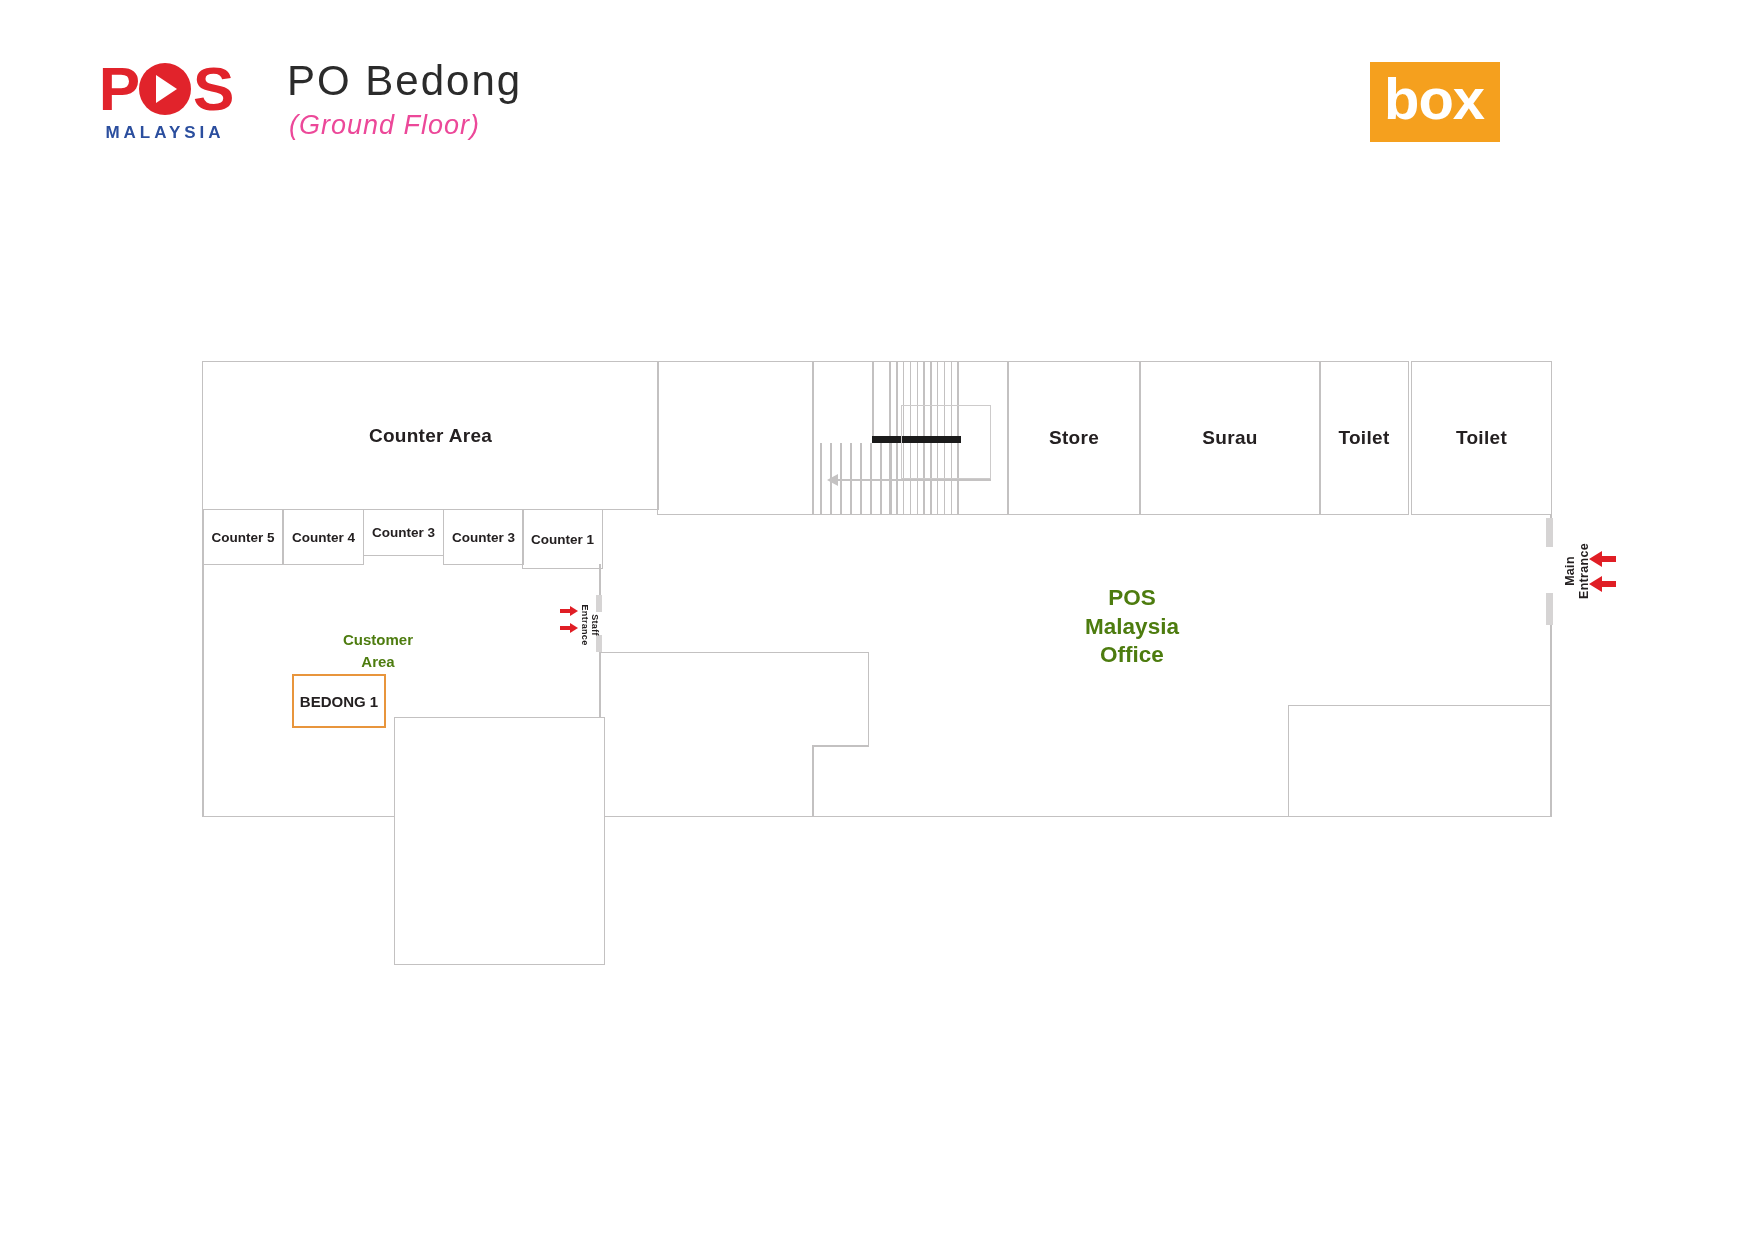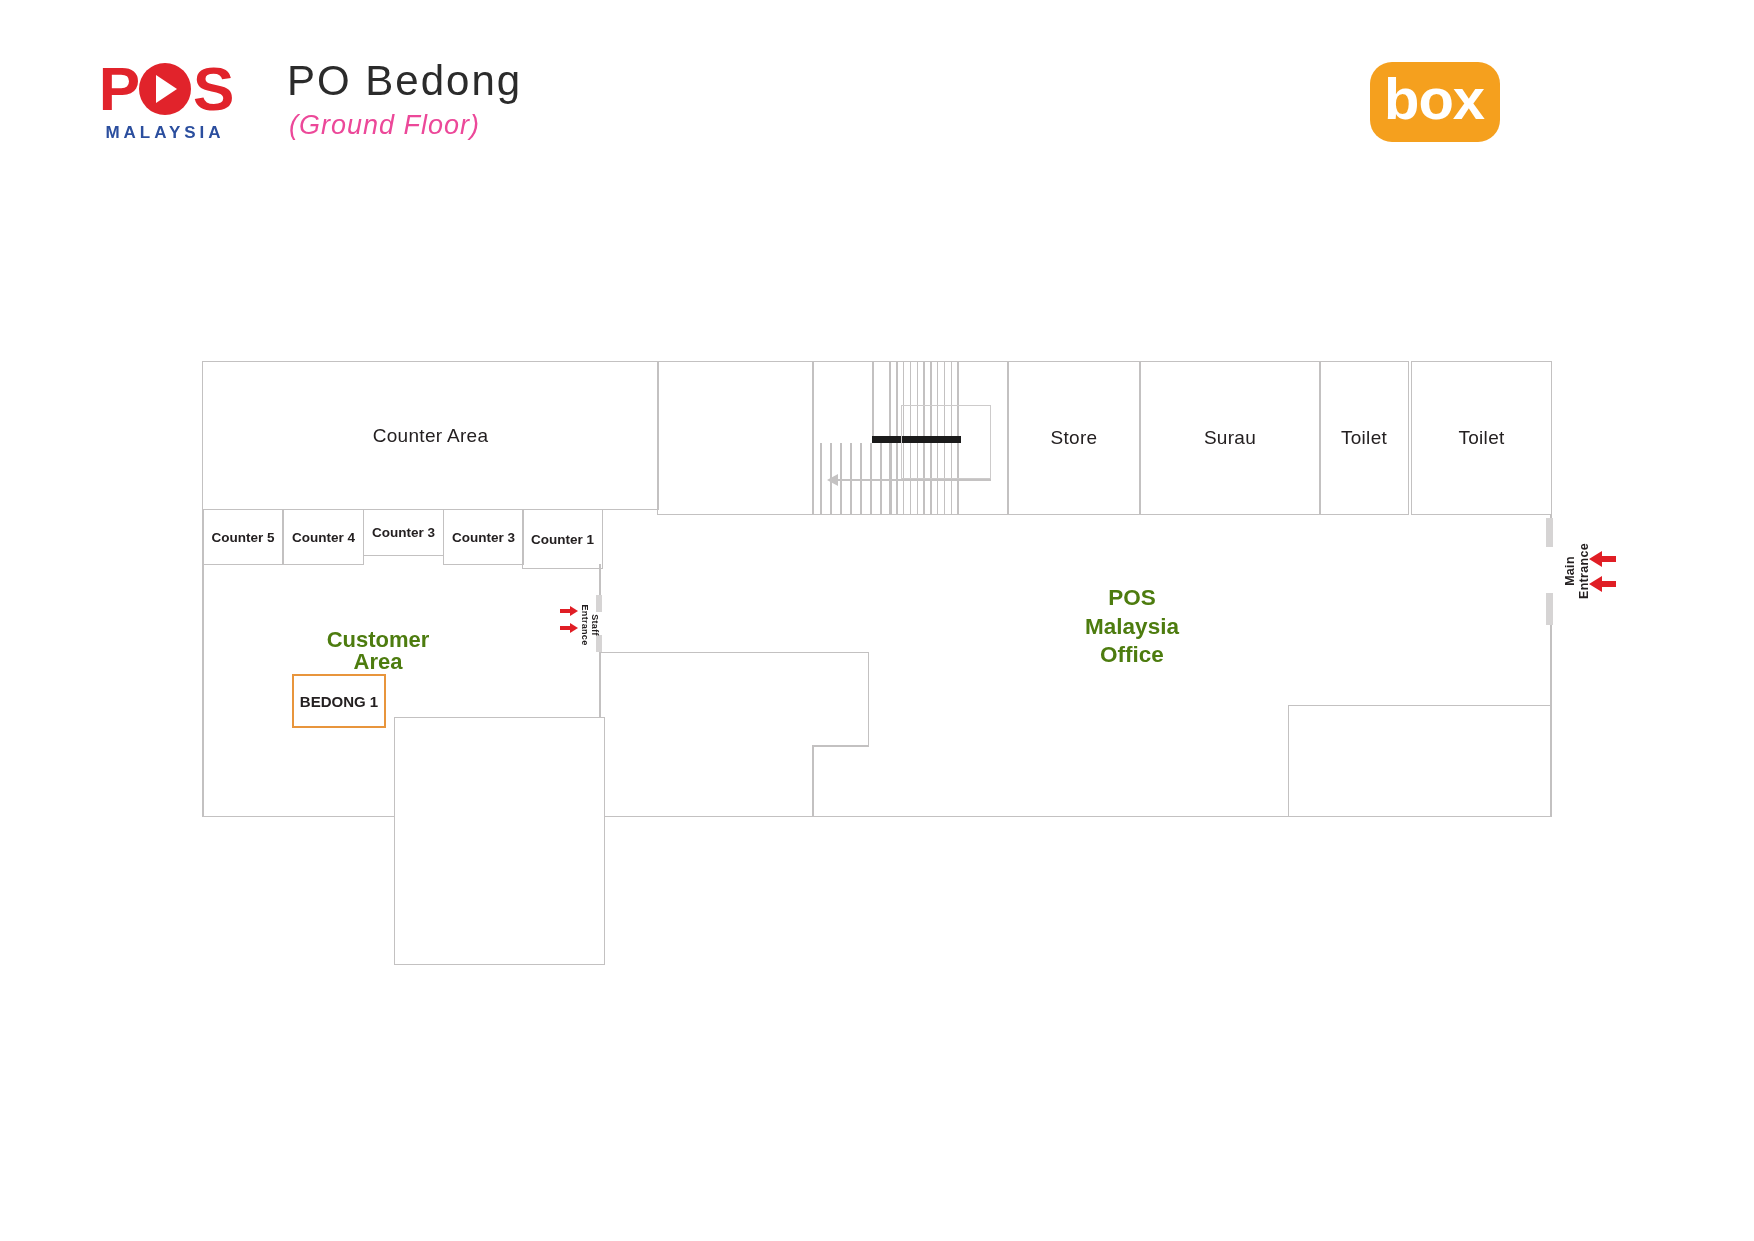--- a/index.html
+++ b/index.html
@@ -13,24 +13,24 @@
   .posmal{font-size:17px;font-weight:700;color:#2B4E9E;letter-spacing:4px;margin-top:5px;}
 
   .title-main{position:absolute;left:287px;top:57px;font-size:42px;font-weight:400;color:#2b2b2b;letter-spacing:2px;}
   .title-sub{position:absolute;left:289px;top:110px;font-size:27px;font-style:italic;color:#ec4899;letter-spacing:1px;}
 
   .oblogo{position:absolute;left:1360px;top:58px;height:88px;display:flex;align-items:center;}
   .ob-orange{font-size:58px;font-weight:800;color:#262223;letter-spacing:-2px;position:relative;padding-top:10px;}
   .ob-leaves{position:absolute;left:8px;top:-4px;width:30px;height:20px;}
   .leaf1{position:absolute;left:0;top:8px;width:14px;height:8px;background:#262223;border-radius:50% 50% 50% 0;transform:rotate(-35deg);}
   .leaf2{position:absolute;left:13px;top:0;width:8px;height:14px;background:#262223;border-radius:50% 50% 0 50%;transform:rotate(18deg);}
-  .ob-box{margin-left:10px;background:#F5A01E;color:#ffffff;font-size:58px;font-weight:800;padding:8px 16px 14px 14px;line-height:1;letter-spacing:-1px;border-radius:22px;}
+  .ob-box{margin-left:10px;background:#F5A01E;color:#ffffff;font-size:58px;font-weight:800;padding:8px 16px 14px 14px;line-height:1;letter-spacing:-1px;}
 
   
-  .room{position:absolute;border:1.5px solid #C3C1C1;box-sizing:border-box;display:flex;align-items:center;justify-content:center;font-weight:400;font-size:19px;color:#242021;letter-spacing:.3px;background:transparent;}
+  .room{position:absolute;border:1.5px solid #C3C1C1;box-sizing:border-box;display:flex;align-items:center;justify-content:center;font-weight:700;font-size:19px;color:#242021;letter-spacing:.3px;background:transparent;}
   .counterbox{position:absolute;border:1.5px solid #C3C1C1;box-sizing:border-box;display:flex;align-items:center;justify-content:center;font-weight:700;font-size:13.5px;color:#242021;}
   .wline{position:absolute;background:#C3C1C1;}
   .jamb{position:absolute;background:#D6D4D4;}
   .label{position:absolute;font-weight:700;color:#4d7c0f;text-align:center;}
 
   .treads-left{position:absolute;left:812px;top:443px;width:81px;height:71px;background:repeating-linear-gradient(to right,transparent 0,transparent 8.5px,#C3C1C1 8.5px,#C3C1C1 10px);}
   .treads-right{position:absolute;left:884px;top:362px;width:75px;height:152px;background:repeating-linear-gradient(to right,transparent 0,transparent 5.3px,#C3C1C1 5.3px,#C3C1C1 6.8px);}
   .stair-bar{position:absolute;left:872px;top:436px;width:89px;height:7px;background:#1b1b1b;}
   .railing{position:absolute;left:901px;top:405px;width:90px;height:74px;border:1.5px solid #CDCBCB;box-sizing:border-box;}
   .walkline{position:absolute;left:838px;top:479px;width:153px;height:1.5px;background:#C4C2C2;}
@@ -130,21 +130,21 @@
 
   <div class="wline" style="left:1550px;top:514px;width:1.5px;height:6px;"></div>
   <div class="jamb" style="left:1546px;top:518px;width:7px;height:29px;"></div>
   <div class="jamb" style="left:1546px;top:593px;width:7px;height:32px;"></div>
   <div class="wline" style="left:1550px;top:625px;width:1.5px;height:192px;"></div>
 
   <div class="room" style="left:1288px;top:705px;width:263px;height:112px;"></div>
 
   <div class="room" style="left:394px;top:717px;width:211px;height:248px;background:#ffffff;"></div>
 
-  <div class="label" style="left:288px;top:629px;width:180px;font-size:22px;line-height:22px;">
+  <div class="label" style="left:288px;top:629px;width:180px;font-size:15px;line-height:22px;">
     <div>Customer</div>
     <div>Area</div>
   </div>
 
   <div class="bedong">
     <span>BEDONG 1</span>
   </div>
 
   <div class="label" style="left:1032px;top:584px;width:200px;font-size:22.5px;line-height:28.5px;">
     <div>POS</div>

